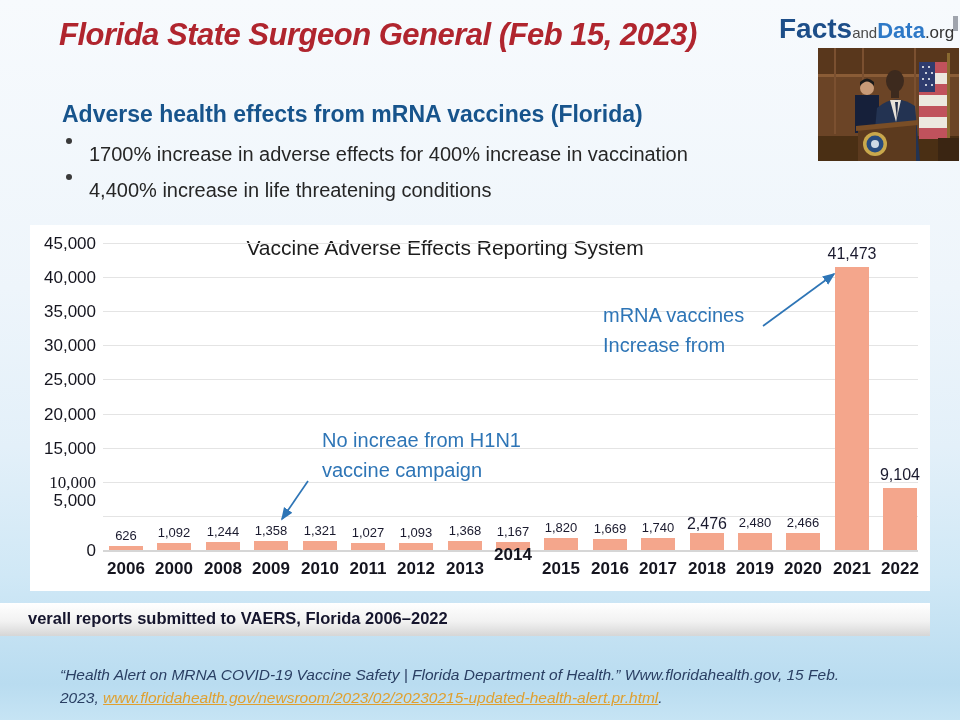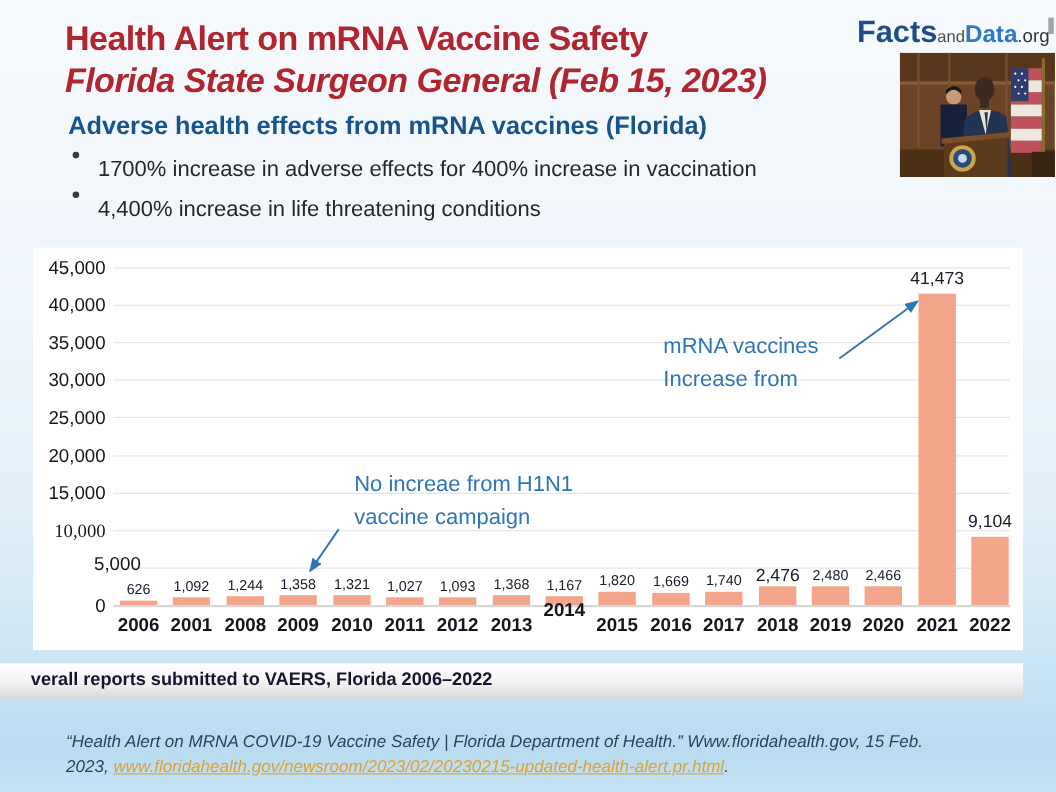--- a/index.html
+++ b/index.html
@@ -44,21 +44,20 @@
   .citation{position:absolute;left:60px;top:663px;width:860px;font-size:15.5px;
     font-style:italic;color:#2a3f63;line-height:23px;}
   .citation a{color:#dfa030;text-decoration:underline;}
 </style>
 </head>
 <body>
 
 <div class="slide">
 
   <div class="title">
-    <div class="l1">Health Alert on mRNA Vaccine Safety</div>
     <div class="l2">Florida State Surgeon General (Feb 15, 2023)</div>
   </div>
 
   <div class="logo">
     <span class="p1">Facts</span><span class="p2">and</span><span class="p3">Data</span><span class="p4">.org</span>
   </div>
   <div class="edge-glyph"></div>
 
   <div class="photo">
     <svg width="141" height="113" viewBox="0 0 141 113">
@@ -121,47 +120,48 @@
       <span class="bullet-dot"></span>
       <span>1700% increase in adverse effects for 400% increase in vaccination</span>
     </div>
     <div class="bullet-row">
       <span class="bullet-dot"></span>
       <span>4,400% increase in life threatening conditions</span>
     </div>
   </div>
 
   <div class="chart">
+    <div class="chart-title">Vaccine Adverse Effects Reporting System</div>
     <div>
         <div class="gridline" style="left: 73px; width: 815px; top: 18px;"></div>
         <div class="ylab" style="top: 9px;">45,000</div>
         <div class="gridline" style="left: 73px; width: 815px; top: 52px;"></div>
         <div class="ylab" style="top: 43px;">40,000</div>
         <div class="gridline" style="left: 73px; width: 815px; top: 86px;"></div>
         <div class="ylab" style="top: 77px;">35,000</div>
         <div class="gridline" style="left: 73px; width: 815px; top: 120px;"></div>
         <div class="ylab" style="top: 111px;">30,000</div>
         <div class="gridline" style="left: 73px; width: 815px; top: 154px;"></div>
         <div class="ylab" style="top: 145px;">25,000</div>
         <div class="gridline" style="left: 73px; width: 815px; top: 189px;"></div>
         <div class="ylab" style="top: 180px;">20,000</div>
         <div class="gridline" style="left: 73px; width: 815px; top: 223px;"></div>
         <div class="ylab" style="top: 214px;">15,000</div>
         <div class="gridline" style="left: 73px; width: 815px; top: 257px;"></div>
         <div class="ylab" style="top: 248px; font-family: Liberation Serif, serif;">10,000</div>
         <div class="gridline" style="left: 73px; width: 815px; top: 291px;"></div>
-        <div class="ylab" style="top: 278px; padding-left: 32px;">5,000</div>
+        <div class="ylab" style="top: 266px;">5,000</div>
         <div class="axisline" style="left: 73px; width: 815px; top: 325px;"></div>
         <div class="ylab" style="top: 316px;">0</div>
         <div class="bar" style="left: 79px; top: 321px; width: 34px; height: 4px; background: rgb(244, 166, 140);"></div>
         <div class="vlab" style="font-size: 13px; left: 56px; width: 80px; top: 303px;">626</div>
         <div class="xlab" style="left: 69px; top: 334px;">2006</div>
         <div class="bar" style="left: 127px; top: 318px; width: 34px; height: 7px; background: rgb(244, 166, 140);"></div>
         <div class="vlab" style="font-size: 13px; left: 104px; width: 80px; top: 300px;">1,092</div>
-        <div class="xlab" style="left: 117px; top: 334px;">2001</div>
+        <div class="xlab" style="left: 117px; top: 334px;">2000</div>
         <div class="bar" style="left: 176px; top: 317px; width: 34px; height: 8px; background: rgb(244, 166, 140);"></div>
         <div class="vlab" style="font-size: 13px; left: 153px; width: 80px; top: 299px;">1,244</div>
         <div class="xlab" style="left: 166px; top: 334px;">2008</div>
         <div class="bar" style="left: 224px; top: 316px; width: 34px; height: 9px; background: rgb(244, 166, 140);"></div>
         <div class="vlab" style="font-size: 13px; left: 201px; width: 80px; top: 298px;">1,358</div>
         <div class="xlab" style="left: 214px; top: 334px;">2009</div>
         <div class="bar" style="left: 273px; top: 316px; width: 34px; height: 9px; background: rgb(244, 166, 140);"></div>
         <div class="vlab" style="font-size: 13px; left: 250px; width: 80px; top: 298px;">1,321</div>
         <div class="xlab" style="left: 263px; top: 334px;">2010</div>
         <div class="bar" style="left: 321px; top: 318px; width: 34px; height: 7px; background: rgb(244, 166, 140);"></div>

